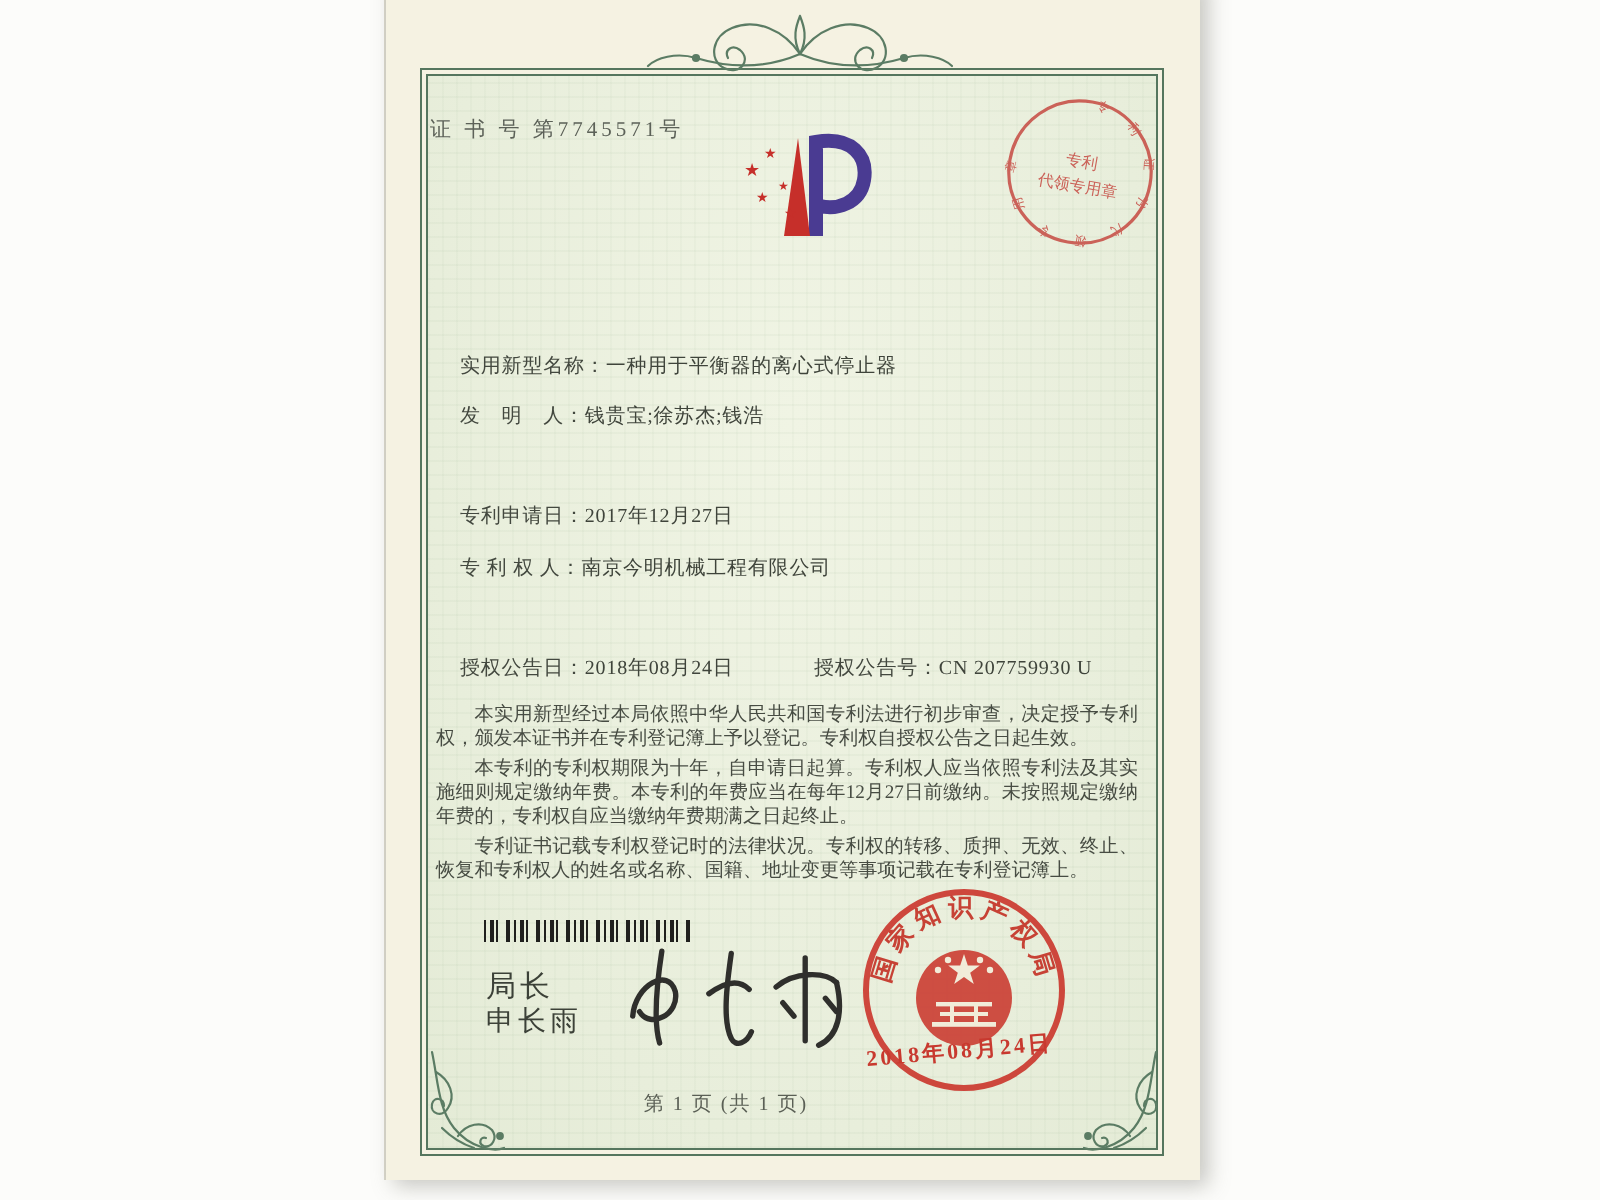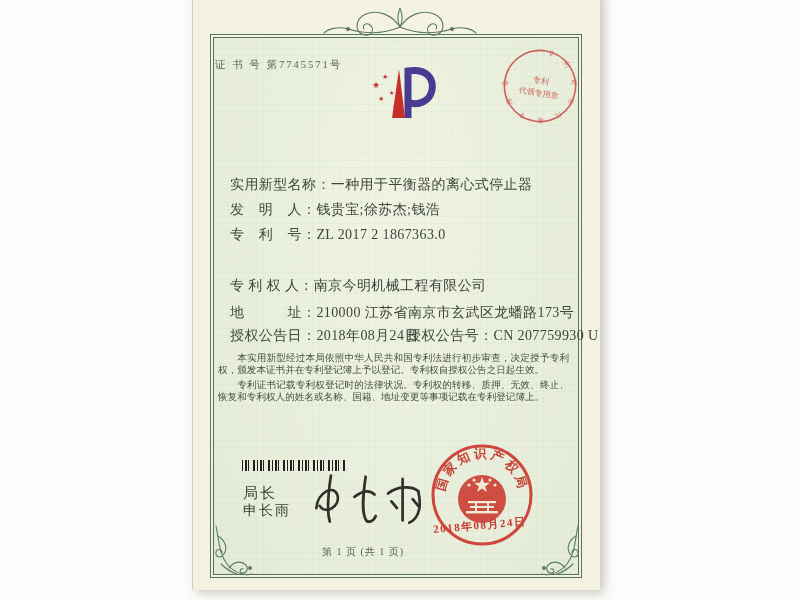--- a/index.html
+++ b/index.html
@@ -13,21 +13,21 @@
          border:1.5px solid #55765e;z-index:1;}
   .frame-inner{position:absolute;inset:2px;border:1px solid #55765e;
          background:
            repeating-linear-gradient(0deg, rgba(120,155,115,.055) 0 1px, transparent 1px 7px),
            repeating-linear-gradient(90deg, rgba(120,155,115,.045) 0 1px, transparent 1px 7px),
            radial-gradient(ellipse at 50% 32%, #f0f4e4 0%, #e8eedb 70%, #e4ebd6 100%);}
   .abs{position:absolute;z-index:2;}
   .cert-no{left:22px;top:70px;font-size:10.5px;color:#5c6158;letter-spacing:2px;white-space:nowrap;}
   .title{left:17px;top:133px;width:370px;text-align:center;font-size:26px;font-weight:bold;
          color:#26261f;letter-spacing:3px;white-space:nowrap;}
-  .field{left:37px;font-size:14px;color:#43483f;white-space:nowrap;letter-spacing:.4px;}
+  .field{left:37px;font-size:10px;color:#43483f;white-space:nowrap;letter-spacing:.4px;}
   .field .lbl{color:#43483f;}
   .field .val{color:#3f443b;}
   .grant-no{position:absolute;left:177px;top:0;white-space:nowrap;}
   .paras{left:25px;top:364px;width:352px;font-size:9.6px;line-height:12px;
          color:#474c43;text-align:justify;}
   .paras p{margin:0 1px 3px 0;text-indent:2em;}
   .barcode{left:49px;top:472px;width:103px;height:11px;
          background:
            repeating-linear-gradient(90deg,#20201e 0 1px,transparent 1px 3px,
              #20201e 3px 5px,transparent 5px 6px,#20201e 6px 7px,transparent 7px 11px,
@@ -112,36 +112,34 @@
       <text x="24" y="45" font-size="7" fill="#c62f2a">★</text>
     </svg>
 
 
     <div class="abs field" style="top:188px">
       <span class="lbl">实用新型名称：</span><span class="val">一种用于平衡器的离心式停止器</span>
     </div>
     <div class="abs field" style="top:213px">
       <span class="lbl">发　明　人：</span><span class="val">钱贵宝;徐苏杰;钱浩</span>
     </div>
-    <div class="abs field" style="top:238px">
-      <span class="lbl">专　利　号：</span><span class="val">ZL 2017 2 1867363.0</span>
+    <div class="abs field" style="top:263px">
+      <span class="lbl">专利申请日：</span><span class="val">2017年12月27日</span>
     </div>
     <div class="abs field" style="top:289px">
       <span class="lbl">专 利 权 人：</span><span class="val">南京今明机械工程有限公司</span>
-    </div>
-    <div class="abs field" style="top:316px">
-      <span class="lbl">地　　　址：</span><span class="val">210000 江苏省南京市玄武区龙蟠路173号</span>
     </div>
     <div class="abs field" style="top:339px">
       <span class="lbl">授权公告日：</span><span class="val">2018年08月24日</span>
       <span class="grant-no"><span class="lbl">授权公告号：</span><span class="val">CN 207759930 U</span></span>
     </div>
 
     <div class="abs paras">
       <p>本实用新型经过本局依照中华人民共和国专利法进行初步审查，决定授予专利权，颁发本证书并在专利登记簿上予以登记。专利权自授权公告之日起生效。</p>
+      <p>本专利的专利权期限为十年，自申请日起算。专利权人应当依照专利法及其实施细则规定缴纳年费。本专利的年费应当在每年12月27日前缴纳。未按照规定缴纳年费的，专利权自应当缴纳年费期满之日起终止。</p>
       <p>专利证书记载专利权登记时的法律状况。专利权的转移、质押、无效、终止、恢复和专利权人的姓名或名称、国籍、地址变更等事项记载在专利登记簿上。</p>
     </div>
 
     <div class="abs barcode"></div>
 
     <div class="abs officer-title">局长</div>
     <div class="abs officer-name">申长雨</div>
 
     <svg class="abs signature" viewBox="0 0 110 50">
       <g fill="none" stroke="#2f2f2c" stroke-width="2.4" stroke-linecap="round">

